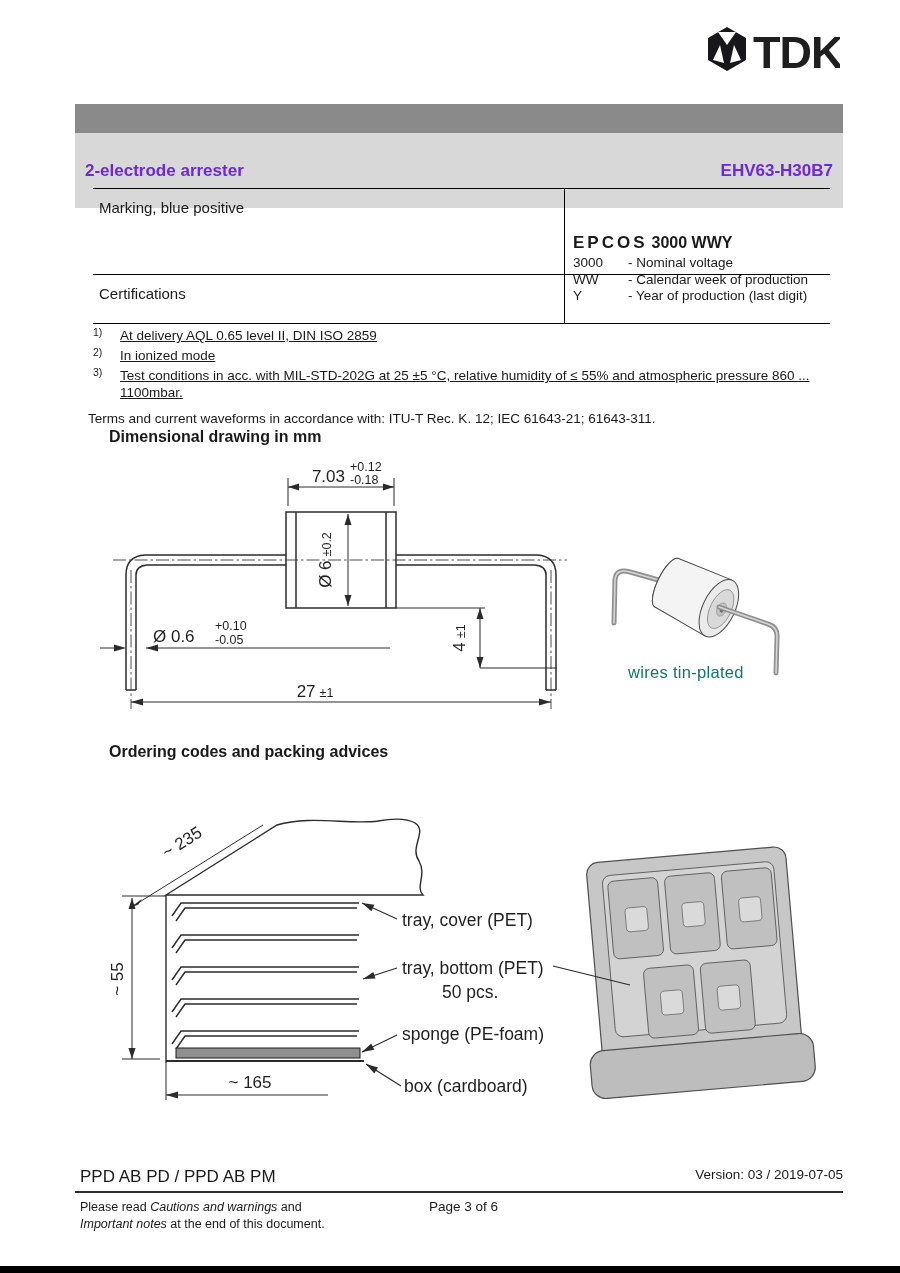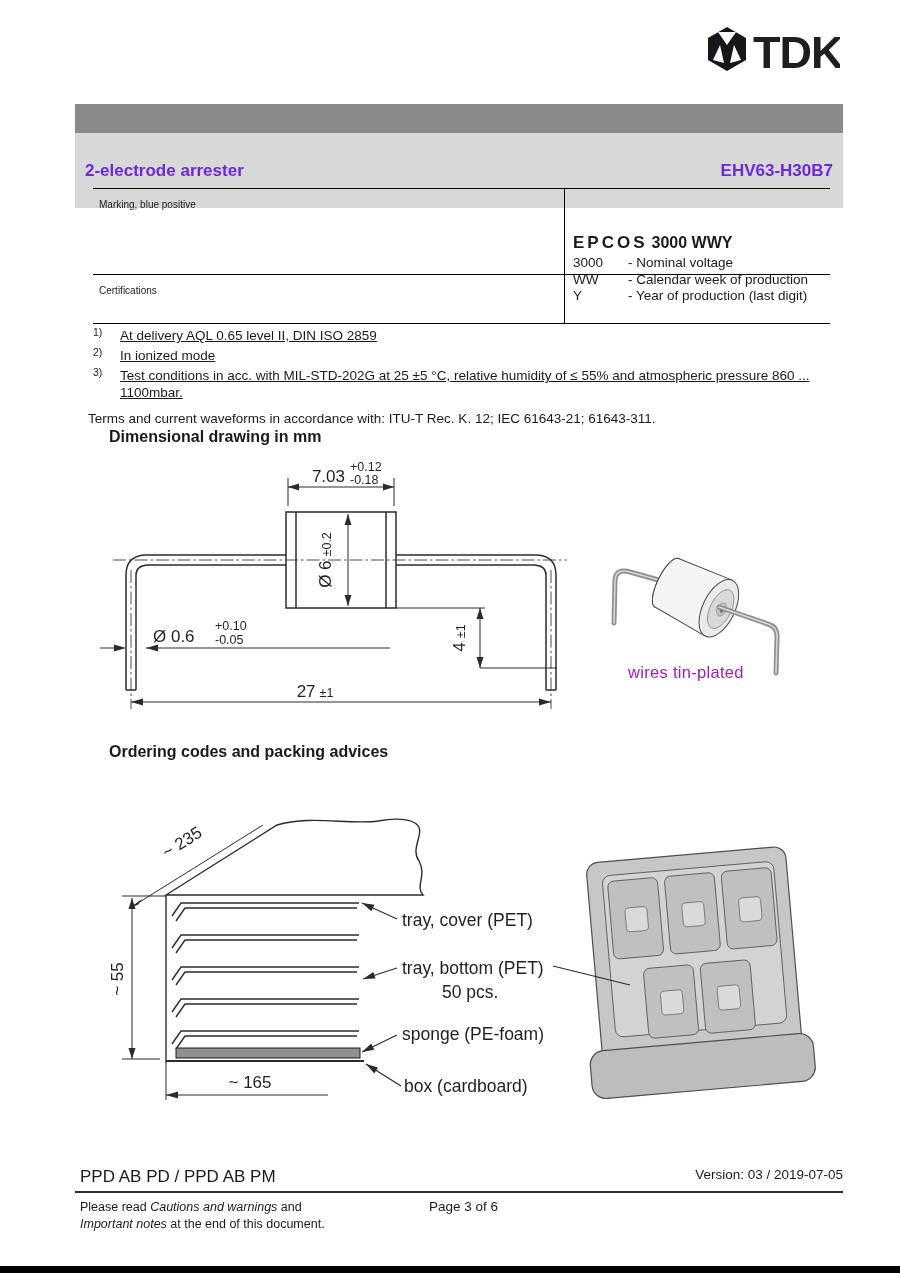--- a/index.html
+++ b/index.html
@@ -9,21 +9,21 @@
   
   .bar{left:75px;width:748px;height:43px;display:flex;align-items:center;
        justify-content:space-between;padding:16px 10px;font-weight:bold;font-size:17px;}
   .bar1{top:104px;background:#8a8a8a;color:#ffffff;}
   .bar2{top:133px;background:#d8d8d8;color:#6d28d9;}
   
   .spec-table{left:93px;top:188px;width:737px;height:135px;border-top:1.5px solid #000;}
   .spec-row{position:relative;display:flex;border-bottom:1.5px solid #000;}
   .spec-row.r1{height:85px;}
   .spec-row.r2{height:48px;}
-  .cell-l{width:472px;box-sizing:border-box;padding:10px 20px 0 6px;font-size:10px;
+  .cell-l{width:472px;box-sizing:border-box;padding:10px 20px 0 6px;font-size:15px;
           border-right:1.5px solid #000;}
   .cell-r{flex:1;box-sizing:border-box;padding:8px 6px 0 8px;font-size:13.5px;}
   .mark-title{font-size:16px;font-weight:bold;margin-bottom:2px;margin-top:36px;}
   .epcos{letter-spacing:3px;margin-right:4px;font-size:17px;}
   .legend-line{display:flex;line-height:16.5px;}
   .legend-term{width:55px;}
   .cert-cell{display:flex;align-items:flex-start;gap:14px;}
   .cert-val{font-size:15px;padding-top:4px;}
   .cul{white-space:nowrap;padding-top:2px;}
   .cul .c,.cul .us{font-size:11px;font-weight:bold;vertical-align:-7px;}
@@ -34,21 +34,21 @@
   .fn{position:relative;padding-left:27px;margin-bottom:3px;line-height:17px;}
   .fn .sup{position:absolute;left:0;top:-3px;font-size:10.5px;}
   .fn .txt{display:inline-block;max-width:700px;text-decoration:underline;}
   .terms{margin-top:9px;margin-left:-5px;line-height:17px;}
   .h-bold{font-weight:bold;font-size:16px;margin-left:24px;}
   .order-code{font-size:15.5px;font-style:italic;}
   .order-code .b{font-weight:bold;}
   
   svg{display:block;}
   svg text{font-family:"Liberation Sans",sans-serif;fill:#1f1f1f;}
-  .caption{font-size:16.5px;color:#a21caf;letter-spacing:0.3px;}
+  .caption{font-size:16.5px;color:#0f766e;letter-spacing:0.3px;}
   
   .foot-rule{left:75px;top:1191px;width:768px;height:1.5px;background:#2e2e2e;}
   .foot-small{font-size:12.5px;line-height:17px;}
   .bottom-strip{left:0;top:1266px;width:900px;height:7px;background:#000;}
 </style>
 </head>
 <body>
 
 <div class="page">
 

